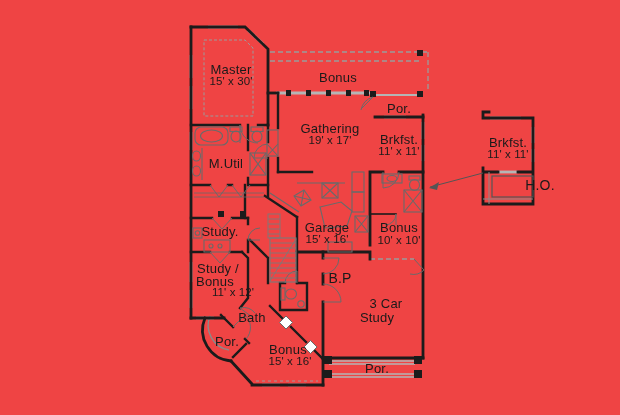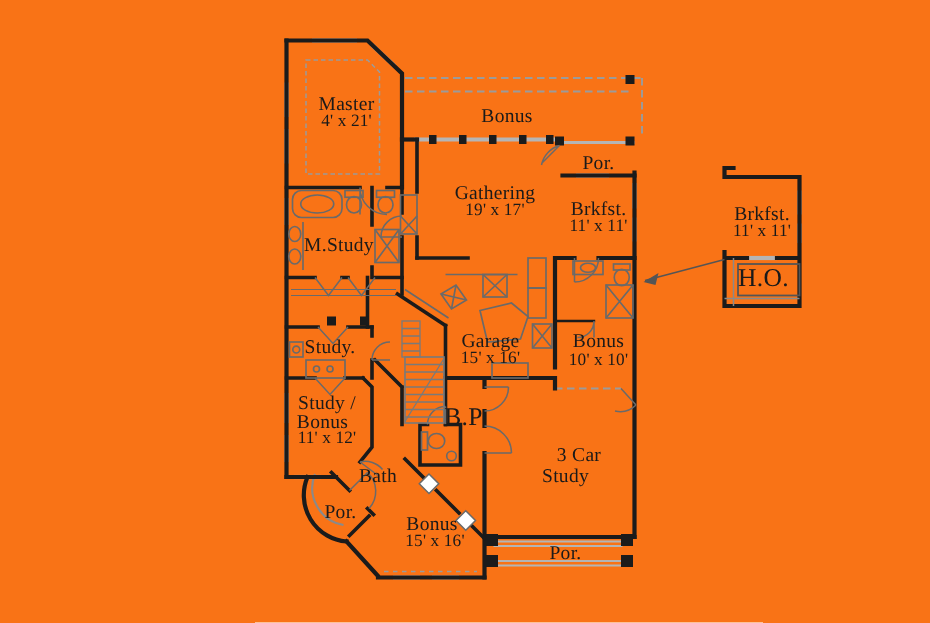--- a/index.html
+++ b/index.html
@@ -1,26 +1,26 @@
 <!DOCTYPE html>
 <html><head>
 <meta charset="utf-8">
 <style>
   html,body{margin:0;padding:0;background:#ffffff;}
   #canvas{
-    position:relative;width:620px;height:415px;background:#f97316;overflow:hidden;
-    font-family:Liberation Serif, serif;
+    position:relative;width:620px;height:415px;background:#ef4444;overflow:hidden;
+    font-family:Liberation Sans, sans-serif;
   }
   #plan-svg{position:absolute;left:0;top:0;}
   .lbl{
     position:absolute;transform:translate(-50%,-50%);
     font-size:13px;line-height:1;color:#1a1a1a;white-space:nowrap;letter-spacing:.2px;
   }
   .dim{font-size:11.5px;letter-spacing:.1px;}
-  .sm{font-size:17px;}
+  .sm{font-size:14px;margin-left:31px;}
 </style>
 </head>
 <body>
 
 <div id="canvas">
 
   <svg id="plan-svg" width="620" height="415" viewBox="0 0 620 415">
 
     <g stroke="#9b9b9b" stroke-width="1.3" fill="none" stroke-dasharray="5 3">
       <path d="M270 52 H428"></path>
@@ -204,50 +204,50 @@
       <rect x="492" y="176" width="41" height="21" stroke="#555555" stroke-width="1.2"></rect>
     </g>
 
     <g>
       <path d="M430 187 L483 173" stroke="#555555" stroke-width="1" fill="none"></path>
       <polygon points="429,188 439,182 437,190" fill="#555555"></polygon>
     </g>
   </svg>
 
   <span class="lbl" style="left:231px;top:69px">Master</span>
-  <span class="lbl dim" style="left:231px;top:82px">4' x 21'</span>
+  <span class="lbl dim" style="left:231px;top:82px">15' x 30'</span>
 
   <span class="lbl" style="left:338px;top:77px">Bonus</span>
   <span class="lbl" style="left:399px;top:108px">Por.</span>
 
   <span class="lbl" style="left:330px;top:128px">Gathering</span>
   <span class="lbl dim" style="left:330px;top:141px">19' x 17'</span>
 
   <span class="lbl" style="left:399px;top:139px">Brkfst.</span>
   <span class="lbl dim" style="left:399px;top:152px">11' x 11'</span>
 
   <span class="lbl" style="left:508px;top:142px">Brkfst.</span>
   <span class="lbl dim" style="left:508px;top:155px">11' x 11'</span>
 
   <span class="lbl sm" style="left:509px;top:185px">H.O.</span>
 
-  <span class="lbl" style="left:226px;top:163px">M.Study</span>
+  <span class="lbl" style="left:226px;top:163px">M.Util</span>
   <span class="lbl" style="left:220px;top:231px">Study.</span>
 
   <span class="lbl" style="left:327px;top:227px">Garage</span>
   <span class="lbl dim" style="left:327px;top:240px">15' x 16'</span>
 
   <span class="lbl" style="left:399px;top:227px">Bonus</span>
   <span class="lbl dim" style="left:399px;top:241px">10' x 10'</span>
 
   <span class="lbl sm" style="left:309px;top:278px">B.P</span>
 
   <span class="lbl" style="left:218px;top:268px">Study /</span>
   <span class="lbl" style="left:215px;top:281px">Bonus</span>
-  <span class="lbl dim" style="left:218px;top:293px">11' x 12'</span>
+  <span class="lbl dim" style="left:233px;top:293px">11' x 12'</span>
 
   <span class="lbl" style="left:252px;top:317px">Bath</span>
   <span class="lbl" style="left:227px;top:341px">Por.</span>
 
   <span class="lbl" style="left:288px;top:349px">Bonus</span>
   <span class="lbl dim" style="left:290px;top:362px">15' x 16'</span>
 
   <span class="lbl" style="left:386px;top:303px">3 Car</span>
   <span class="lbl" style="left:377px;top:317px">Study</span>
 

